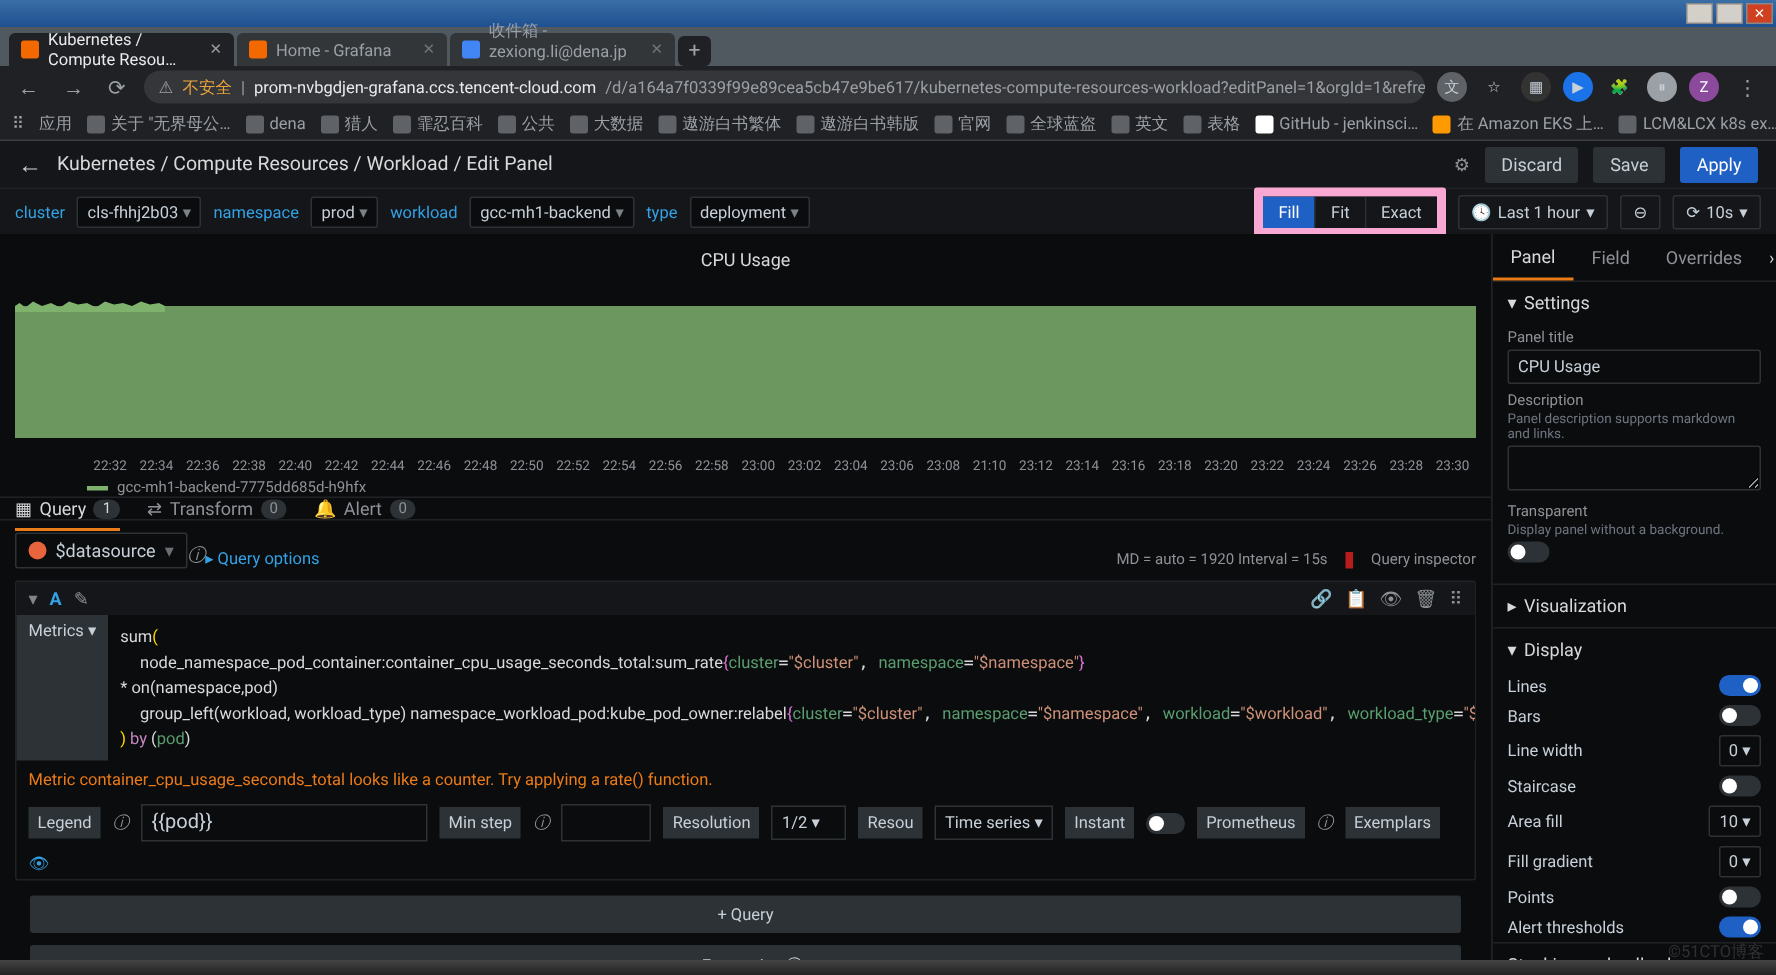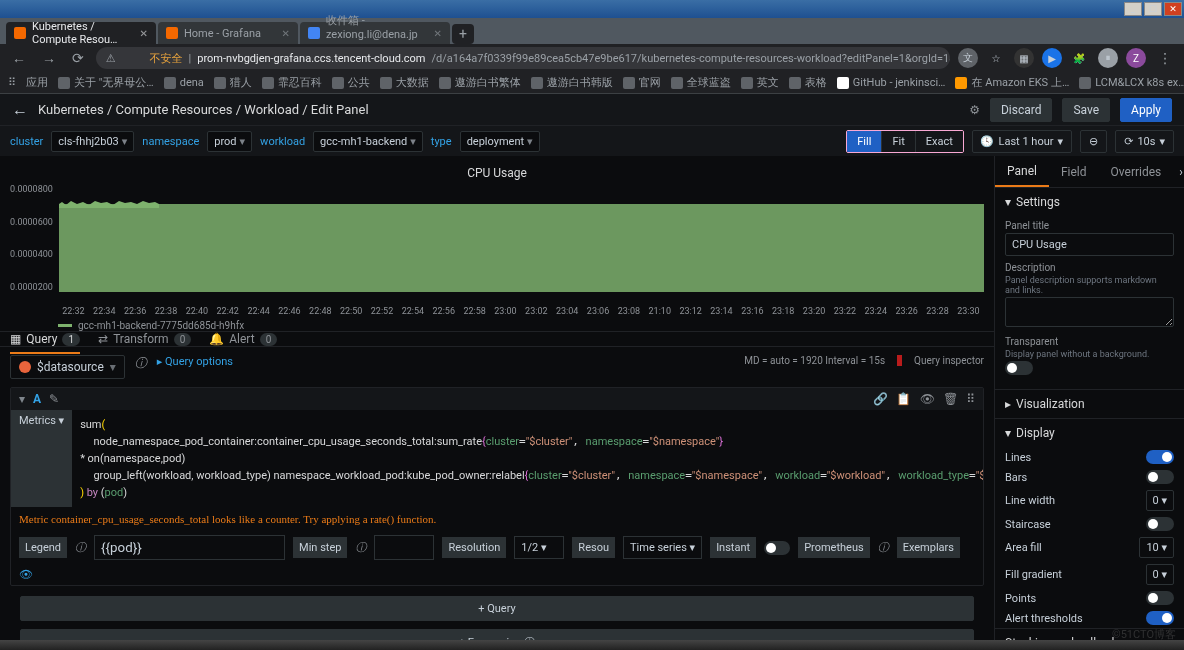--- a/index.html
+++ b/index.html
@@ -15,21 +15,21 @@
 .tab { height:22px; background:#323639; color:#9aa0a6; font-size:11px; display:flex; align-items:center; padding:0 8px; gap:6px; border-radius:4px 4px 0 0; min-width:140px; max-width:150px; cursor:pointer; }
 .tab.active { background:#202124; color:#e8eaed;align-items:center; }
 .tab-icon { width:12px; height:12px; background:#f46800; border-radius:2px; flex-shrink:0; }
 .tab .close { margin-left:auto; opacity:.6; font-size:10px; }
 .new-tab { width:22px; height:20px; background:#202124; color:#9aa0a6; display:flex; align-items:center; justify-content:center; border-radius:4px; font-size:14px; cursor:pointer; }
 
 
 .address-row { height:28px; background:#202124; display:flex; align-items:center; padding:0 8px; gap:8px; }
 .nav-btn { color:#9aa0a6; font-size:14px; cursor:pointer; padding:2px 4px; }
 .url-bar { flex:1; background:#35363a; border-radius:14px; height:22px; display:flex; align-items:center; padding:0 10px; color:#9aa0a6; font-size:11px; gap:6px; overflow:hidden; white-space:nowrap; }
-.url-bar .unsafe { color:#e8a33d;margin-left:28px; }
+.url-bar .unsafe { color:#e8a33d; }
 .url-host { color:#e8eaed; }
 .ext-icon { width:20px; height:20px; border-radius:50%; display:flex; align-items:center; justify-content:center; font-size:10px; cursor:pointer; }
 
 
 .bookmarks { height:22px; background:#202124; border-bottom:1px solid #3c4043; display:flex; align-items:center; padding:0 8px; gap:10px; font-size:11px; color:#9aa0a6; overflow:hidden; white-space:nowrap; }
 .bm { display:flex; align-items:center; gap:4px; cursor:pointer; }
 .bm-ico { width:12px; height:12px; background:#5f6368; border-radius:2px; }
 
 
 .gf-header { height:32px; background:#141619; border-bottom:1px solid #202226; display:flex; align-items:center; padding:0 12px; gap:10px; }
@@ -38,21 +38,21 @@
 .gf-header .spacer { flex:1; }
 .hdr-btn { background:#2c3235; border:1px solid #2c3235; color:#c7d0d9; padding:4px 10px; font-size:12px; border-radius:2px; cursor:pointer; }
 .hdr-btn.apply { background:#1f60c4; border-color:#1f60c4; color:#fff; }
 .hdr-ico { color:#8e9297; cursor:pointer; }
 
 
 .var-row { height:30px; background:#141619; display:flex; align-items:center; padding:0 10px; gap:8px; font-size:11px; }
 .var-label { color:#33a2e5; }
 .var-val { background:#0b0c0e; border:1px solid #2c3235; padding:3px 6px; color:#c7d0d9; cursor:pointer; border-radius:2px; }
 .var-val .chev { opacity:.6; margin-left:3px; }
-.fit-btns { display:flex; margin-left:auto; border:1px solid #f9a8d4; border-radius:2px; overflow:hidden; }
+.fit-btns { display:flex; margin-left:auto; border:6px solid #f9a8d4; border-radius:2px; overflow:hidden; }
 .fit-btn { padding:4px 10px; background:#141619; color:#c7d0d9; cursor:pointer; border-right:1px solid #2c3235; }
 .fit-btn.active { background:#1f60c4; color:#fff; }
 .fit-btn:last-child { border-right:none; }
 .time-btn { background:#141619; border:1px solid #2c3235; padding:4px 8px; color:#c7d0d9; cursor:pointer; display:flex; align-items:center; gap:4px; border-radius:2px; }
 
 
 .main { display:flex; height:494px; }
 .panel-col { flex:1; background:#0b0c0e; display:flex; flex-direction:column; overflow:hidden; }
 .side-col { width:190px; background:#0b0c0e; border-left:1px solid #202226; overflow-y:auto; }
 
@@ -70,21 +70,21 @@
 .legend-swatch { width:14px; height:3px; background:#7eb26d; }
 
 
 .q-tabs { display:flex; border-top:1px solid #202226; border-bottom:1px solid #202226; height:30px; align-items:center; padding:0 10px; gap:18px; font-size:12px; }
 .q-tab { display:flex; align-items:center; gap:5px; cursor:pointer; color:#8e9297; }
 .q-tab.active { color:#d8d9da; border-bottom:2px solid #eb7b18; padding-bottom:6px; margin-bottom:-8px; }
 .q-badge { background:#2c3235; padding:1px 6px; border-radius:8px; font-size:10px; }
 
 
 .q-body { padding:8px 10px; }
-.ds-row { display:flex; align-items:flex-start; gap:10px; margin-bottom:8px; }
+.ds-row { display:flex; align-items:flex-end; gap:0; margin-bottom:8px; }
 .ds-select { background:#0b0c0e; border:1px solid #2c3235; padding:4px 8px; color:#c7d0d9; display:flex; align-items:center; gap:6px; border-radius:2px; cursor:pointer; flex:0 0 auto; }
 .ds-ico { width:12px; height:12px; background:#e8643c; border-radius:50%; }
 .qopt { color:#33a2e5; cursor:pointer; font-size:11px; }
 .q-meta { margin-left:auto; font-size:10px; color:#8e9297; display:flex; gap:12px; align-items:center; }
 .q-insp { border-left:5px solid #b91c1c; padding-left:12px; cursor:pointer; }
 
 .query-row { border:1px solid #202226; border-radius:2px; }
 .query-hdr { display:flex; align-items:center; padding:4px 8px; background:#141619; gap:8px; }
 .q-letter { color:#33a2e5; font-weight:bold; }
 .q-pencil { color:#8e9297; cursor:pointer; }
@@ -93,21 +93,21 @@
 .metrics-label { background:#2c3235; padding:4px 8px; font-size:11px; color:#c7d0d9; }
 .code-block { background:#0b0c0e; padding:6px 8px; font-family:Menlo,Consolas,monospace; font-size:11px; line-height:1.55; white-space:pre; color:#d8d9da; overflow-x:auto; }
 .tok-fn { color:#d8d9da; }
 .tok-metric { color:#d8d9da; }
 .tok-lbl { color:#5a9e6f; }
 .tok-str { color:#ce9178; }
 .tok-by { color:#c586c0; }
 .tok-paren { color:#ffd700; }
 .tok-brace { color:#da70d6; }
 
-.hint { color:#eb7b18; font-size:11px; padding:6px 8px;font-family:Liberation Serif, serif; }
+.hint { color:#eb7b18; font-size:11px; padding:6px 8px; }
 .legend-row { display:flex; align-items:center; gap:8px; padding:4px 8px; font-size:11px; flex-wrap:wrap; }
 .lr-label { background:#2c3235; padding:4px 6px; color:#c7d0d9; }
 .lr-input { background:#0b0c0e; border:1px solid #2c3235; padding:4px 6px; color:#c7d0d9; min-width:50px; }
 .info-i { color:#8e9297; font-style:italic; cursor:help; }
 .toggle-sm { width:26px; height:14px; background:#2c3235; border-radius:7px; position:relative; cursor:pointer; }
 .toggle-sm::after { content:''; position:absolute; width:10px; height:10px; background:#fff; border-radius:50%; top:2px; left:2px; }
 
 .add-row { display:flex; gap:8px; padding:10px;flex-direction:column; }
 .add-btn { background:#2c3235; border:1px solid #2c3235; padding:5px 10px; color:#c7d0d9; cursor:pointer; border-radius:2px; font-size:11px; }
 
@@ -279,26 +279,20 @@
   <div class="time-btn">🕓 <span>Last 1 hour</span> <span>▾</span></div>
   <div class="time-btn">⊖</div>
   <div class="time-btn">⟳ <span>10s</span> ▾</div>
 </div>
 
 <div class="main">
   <div class="panel-col">
     <div class="chart-area">
       <div class="panel-title">CPU Usage</div>
       <div class="chart">
-        <div class="y-axis">
-          <span>0.0000800</span>
-          <span>0.0000600</span>
-          <span>0.0000400</span>
-          <span>0.0000200</span>
-        </div>
         <div class="plot">
           <svg class="area-top" viewBox="0 0 100 10" preserveAspectRatio="none">
               <path d="M0,6 L3,4 L7,7 L12,3 L18,6 L24,4 L30,7 L36,3 L42,5 L48,4 L54,7 L60,3 L66,5 L72,4 L78,6 L84,3 L90,5 L96,4 L100,6 L100,10 L0,10 Z" fill="#7eb26d"></path>
             </svg>
           <div class="area-fill"></div>
         </div>
       </div>
       <div class="x-axis">
         <span>22:32</span>
           <span>22:34</span>

